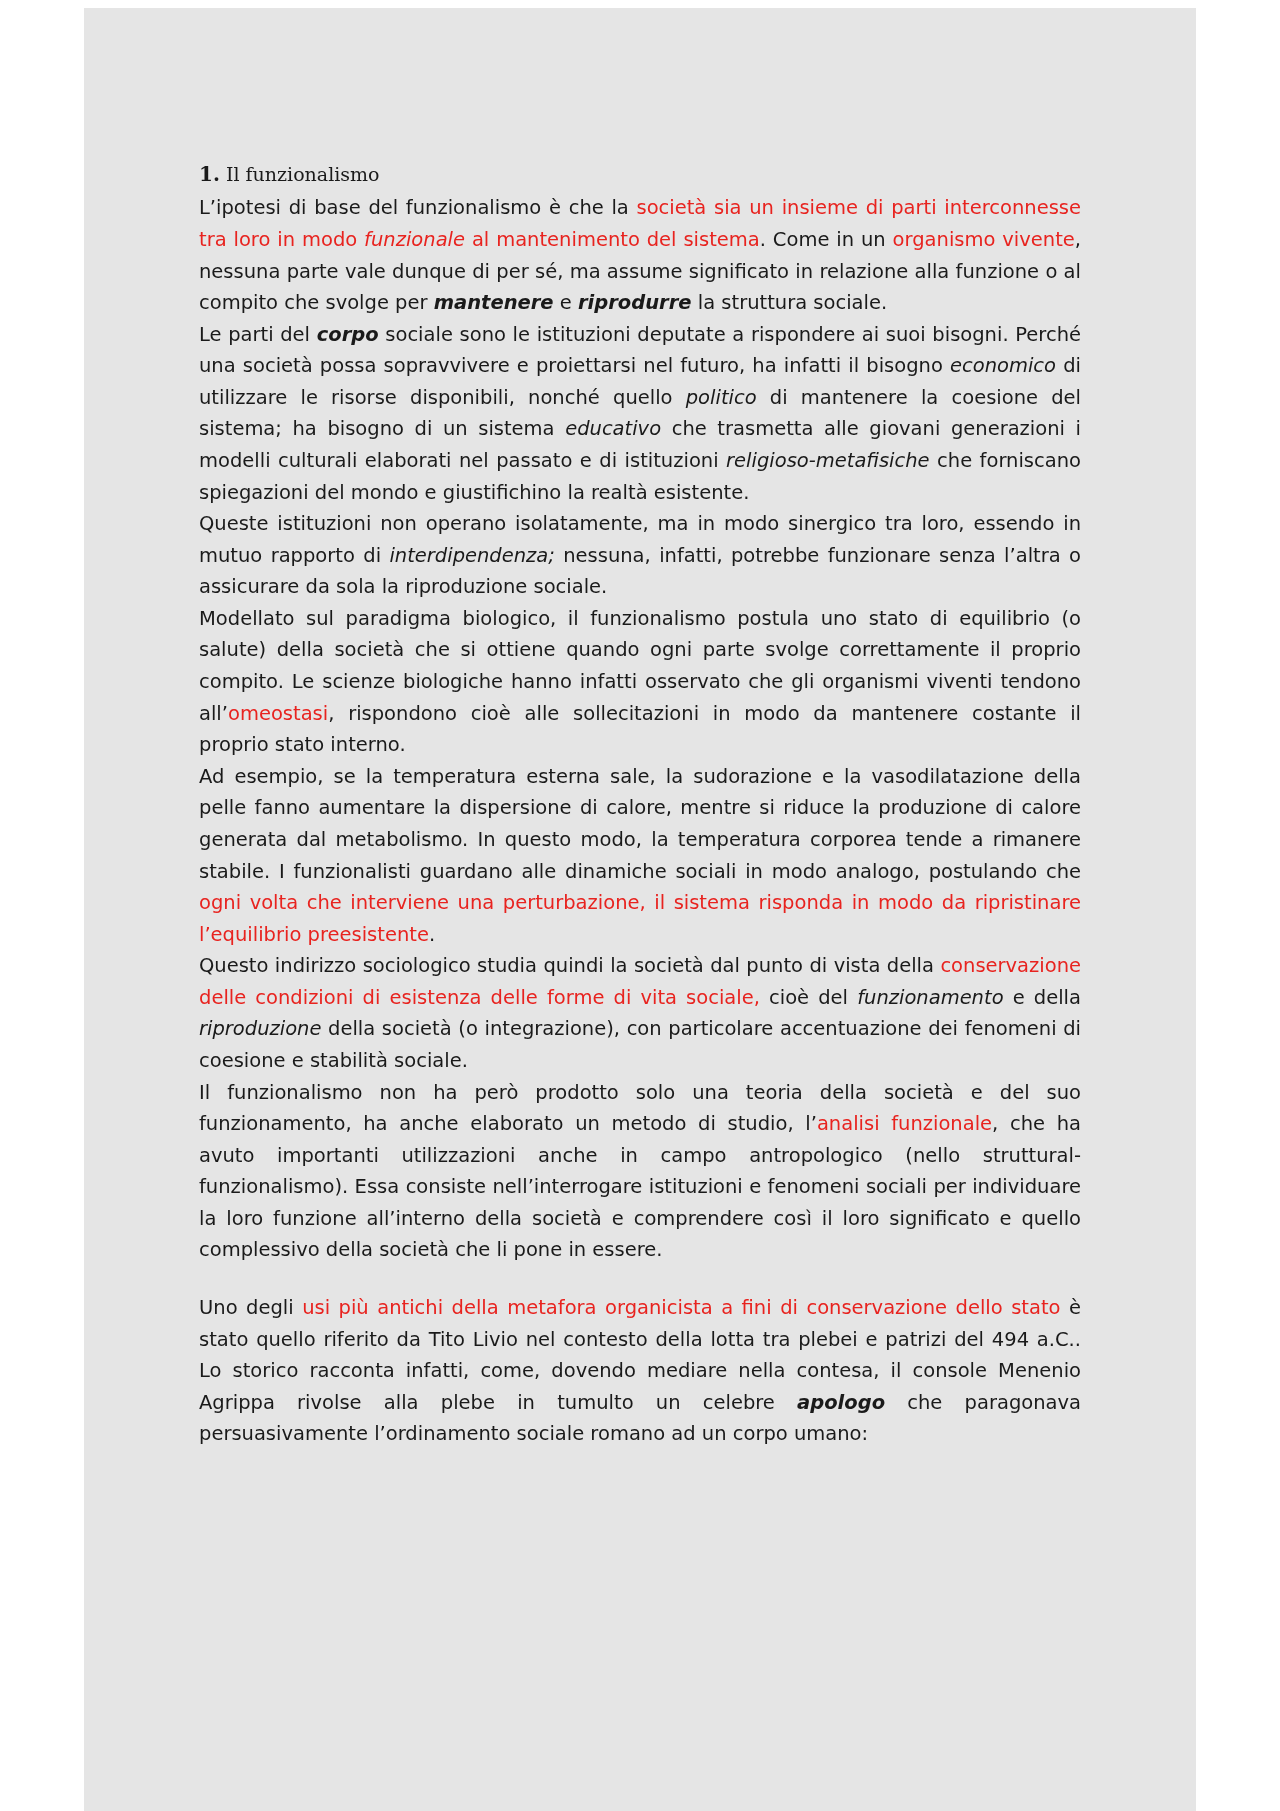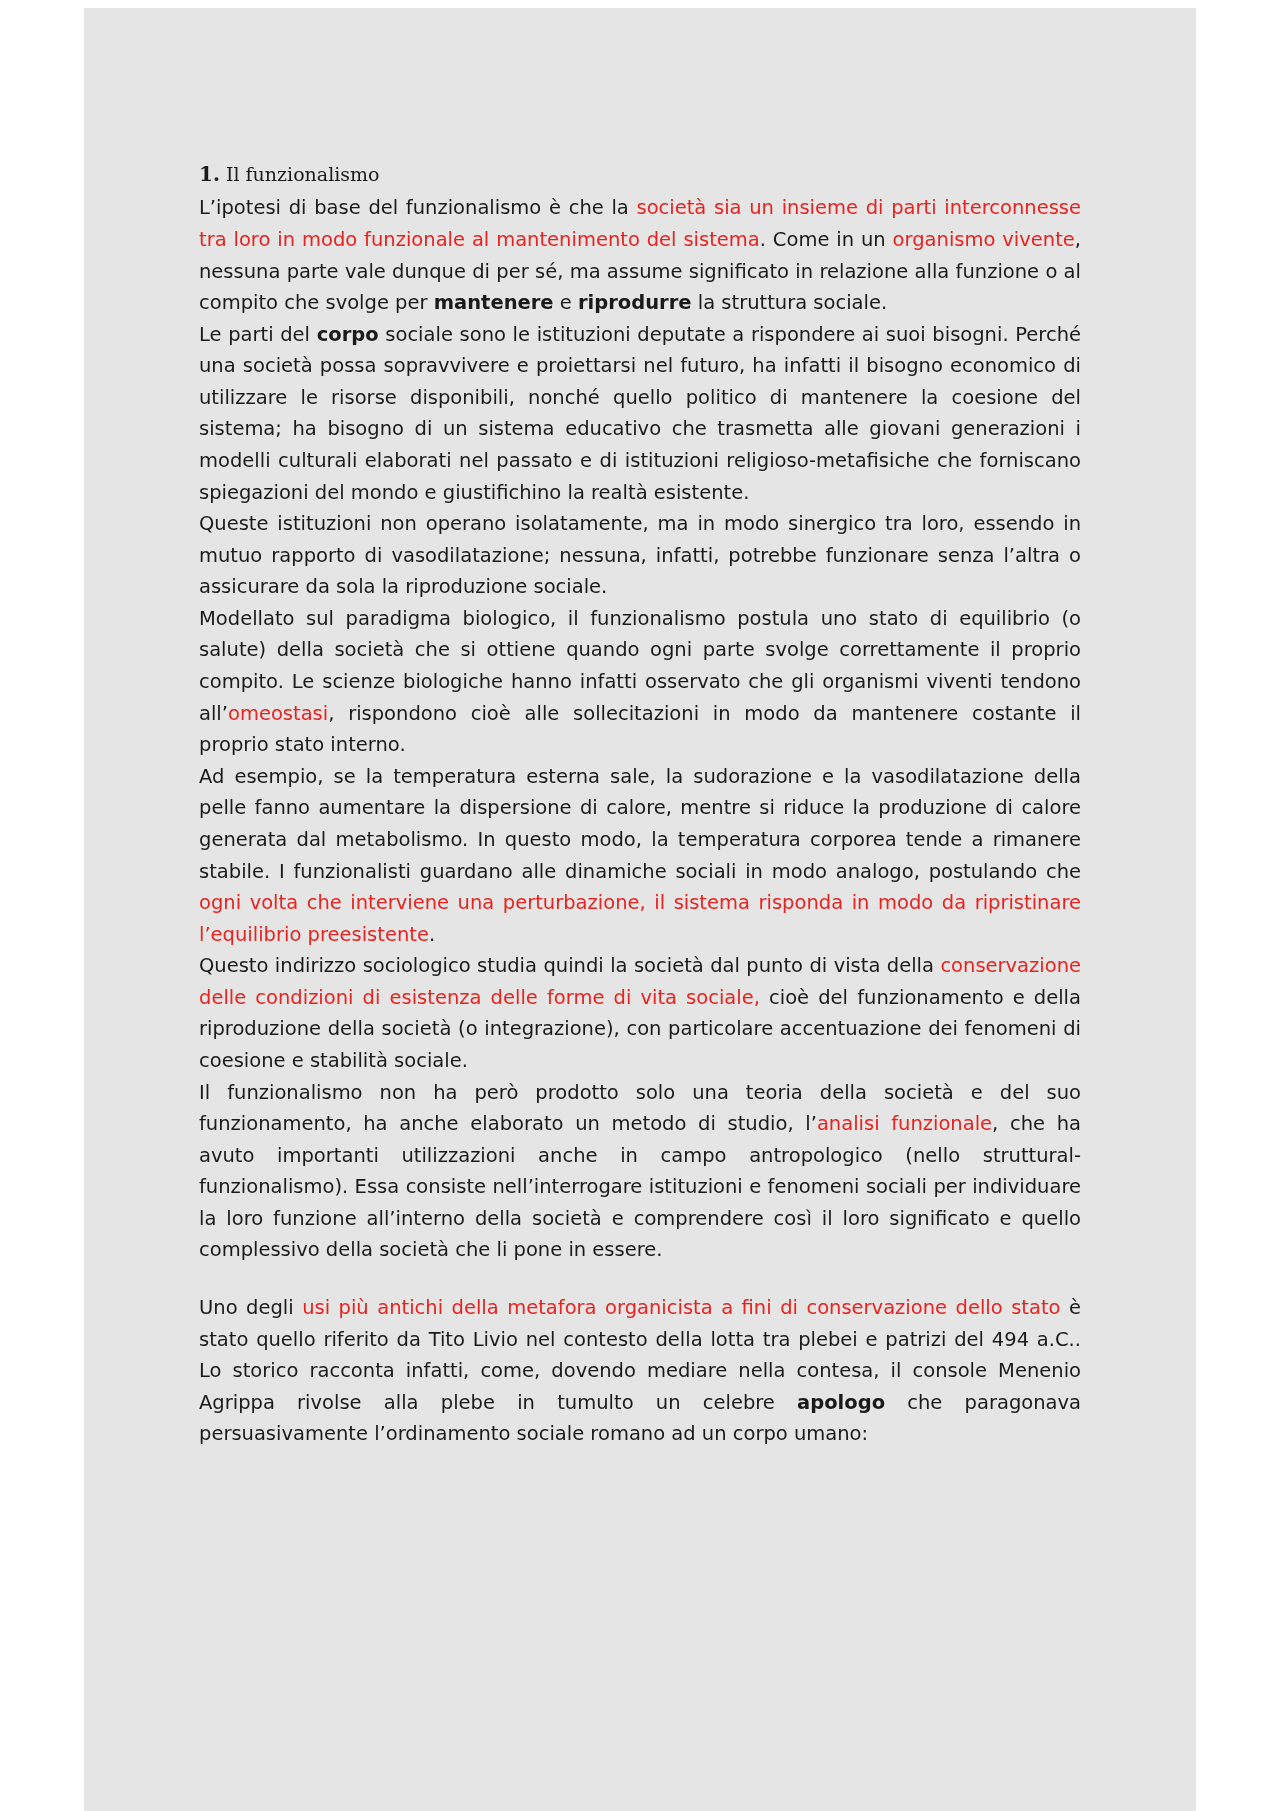--- a/index.html
+++ b/index.html
@@ -40,42 +40,42 @@
   .heading .htext {
     font-weight: normal;
   }
   .sec2-wrap {
     margin-top: 34px;
   }
   .sec2-gap {
     height: 26px;
   }
   .b { font-weight: normal; }
-  .i { }
-  .bi { font-weight: bold; }
+  .i { font-style: italic; }
+  .bi { font-weight: bold; font-style: italic; }
   .r { color: #e8231f; }
   
   .seg { white-space: pre-wrap; }
 </style>
 </head>
 <body>
 
 <div class="page">
 
   <div class="doc-body">
 
     <div class="heading">
       <span class="num">1.</span>
       <span class="htext">Il funzionalismo</span>
     </div>
 
     <div id="sec1-paras">
         <p class="para"><span class="seg">L’ipotesi di base del funzionalismo è che la </span><span class="seg r">società sia un insieme di parti interconnesse tra loro in modo </span><span class="seg r i">funzionale</span><span class="seg r"> al mantenimento del sistema</span><span class="seg">. Come in un </span><span class="seg r">organismo vivente</span><span class="seg">, nessuna parte vale dunque di per sé, ma assume significato in relazione alla funzione o al </span><span class="seg b">compito che svolge per </span><span class="seg bi">mantenere</span><span class="seg b"> e </span><span class="seg bi">riprodurre</span><span class="seg b"> la struttura sociale.</span></p>
         <p class="para"><span class="seg b">Le parti del </span><span class="seg bi">corpo</span><span class="seg b"> sociale sono le istituzioni deputate a rispondere ai suoi bisogni.</span><span class="seg"> Perché una società possa sopravvivere e proiettarsi nel futuro, ha infatti il bisogno </span><span class="seg i">economico</span><span class="seg"> di utilizzare le risorse disponibili, nonché quello </span><span class="seg i">politico</span><span class="seg"> di mantenere la coesione del sistema; ha bisogno di un sistema </span><span class="seg i">educativo</span><span class="seg"> che trasmetta alle giovani generazioni i modelli culturali elaborati nel passato e di istituzioni </span><span class="seg i">religioso-metafisiche</span><span class="seg"> che forniscano spiegazioni del mondo e giustifichino la realtà esistente.</span></p>
-        <p class="para"><span class="seg">Queste istituzioni non operano isolatamente, ma in modo sinergico tra loro, essendo in mutuo rapporto di </span><span class="seg i">vasodilatazione;</span><span class="seg"> nessuna, infatti, potrebbe funzionare senza l’altra o assicurare da sola la riproduzione sociale.</span></p>
+        <p class="para"><span class="seg">Queste istituzioni non operano isolatamente, ma in modo sinergico tra loro, essendo in mutuo rapporto di </span><span class="seg i">interdipendenza;</span><span class="seg"> nessuna, infatti, potrebbe funzionare senza l’altra o assicurare da sola la riproduzione sociale.</span></p>
         <p class="para"><span class="seg">Modellato sul paradigma biologico, il funzionalismo postula uno </span><span class="seg b">stato di equilibrio</span><span class="seg"> (o salute) della società che si ottiene quando </span><span class="seg b">ogni parte svolge correttamente il proprio compito</span><span class="seg">. Le scienze biologiche hanno infatti osservato che gli organismi viventi tendono all’</span><span class="seg r">omeostasi</span><span class="seg">, </span><span class="seg b">rispondono cioè alle sollecitazioni in modo da mantenere costante il proprio stato interno</span><span class="seg">.</span></p>
         <p class="para"><span class="seg">Ad esempio, se la temperatura esterna sale, la sudorazione e la vasodilatazione della pelle fanno aumentare la dispersione di calore, mentre si riduce la produzione di calore generata dal metabolismo. In questo modo, la temperatura corporea tende a rimanere stabile. I funzionalisti guardano alle dinamiche sociali in modo analogo, postulando che </span><span class="seg r">ogni volta che interviene una perturbazione, il sistema risponda in modo da ripristinare l’equilibrio preesistente</span><span class="seg">.</span></p>
         <p class="para"><span class="seg">Questo indirizzo sociologico studia quindi la società dal punto di vista della </span><span class="seg r">conservazione delle condizioni di esistenza delle forme di vita sociale,</span><span class="seg"> cioè del </span><span class="seg i">funzionamento</span><span class="seg"> e della </span><span class="seg i">riproduzione</span><span class="seg"> della società (o integrazione), con particolare </span><span class="seg b">accentuazione dei fenomeni di coesione e stabilità sociale.</span></p>
         <p class="para"><span class="seg">Il funzionalismo non ha però prodotto solo una teoria della società e del suo funzionamento, ha anche elaborato </span><span class="seg b">un metodo di studio</span><span class="seg">, l’</span><span class="seg r">analisi funzionale</span><span class="seg">, che ha avuto importanti utilizzazioni anche in campo antropologico (nello struttural-funzionalismo). Essa consiste nell’interrogare istituzioni e fenomeni sociali per individuare la loro funzione all’interno della società e comprendere così il loro significato e quello complessivo della società che li pone in essere.</span></p>
       </div>
 
 
     <div class="sec2-gap"></div>
 
     <div id="sec2-paras">

